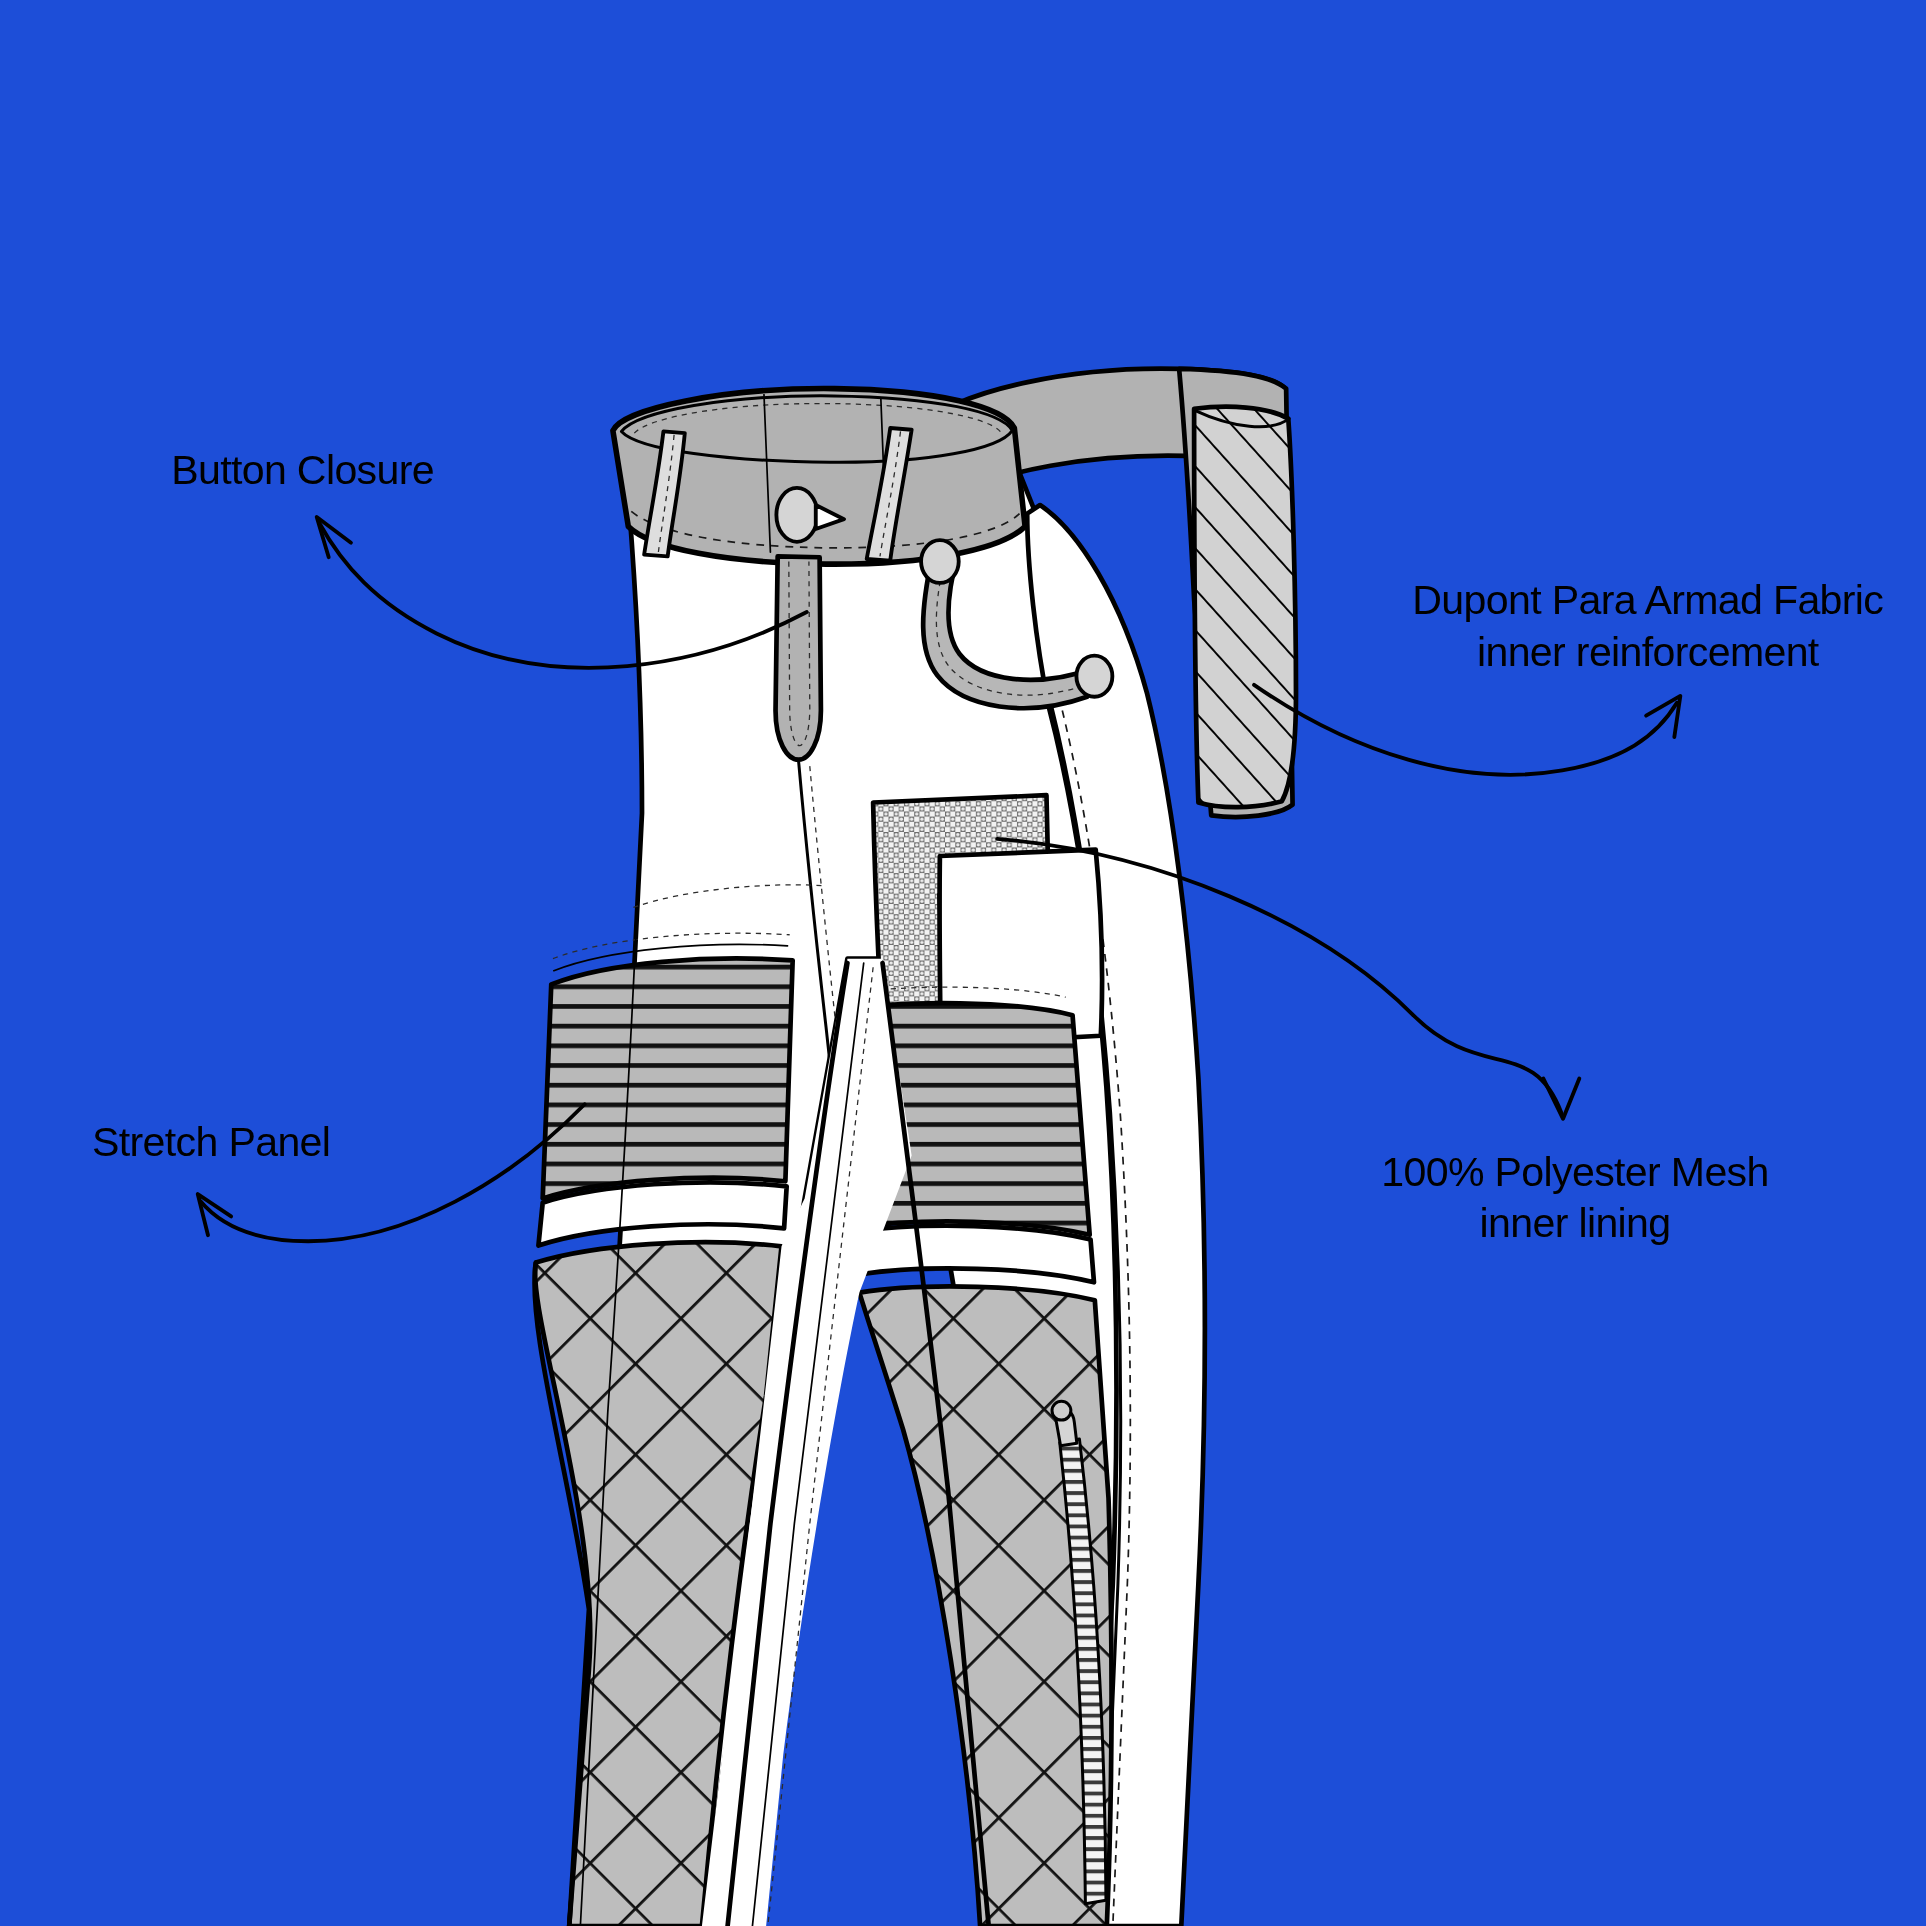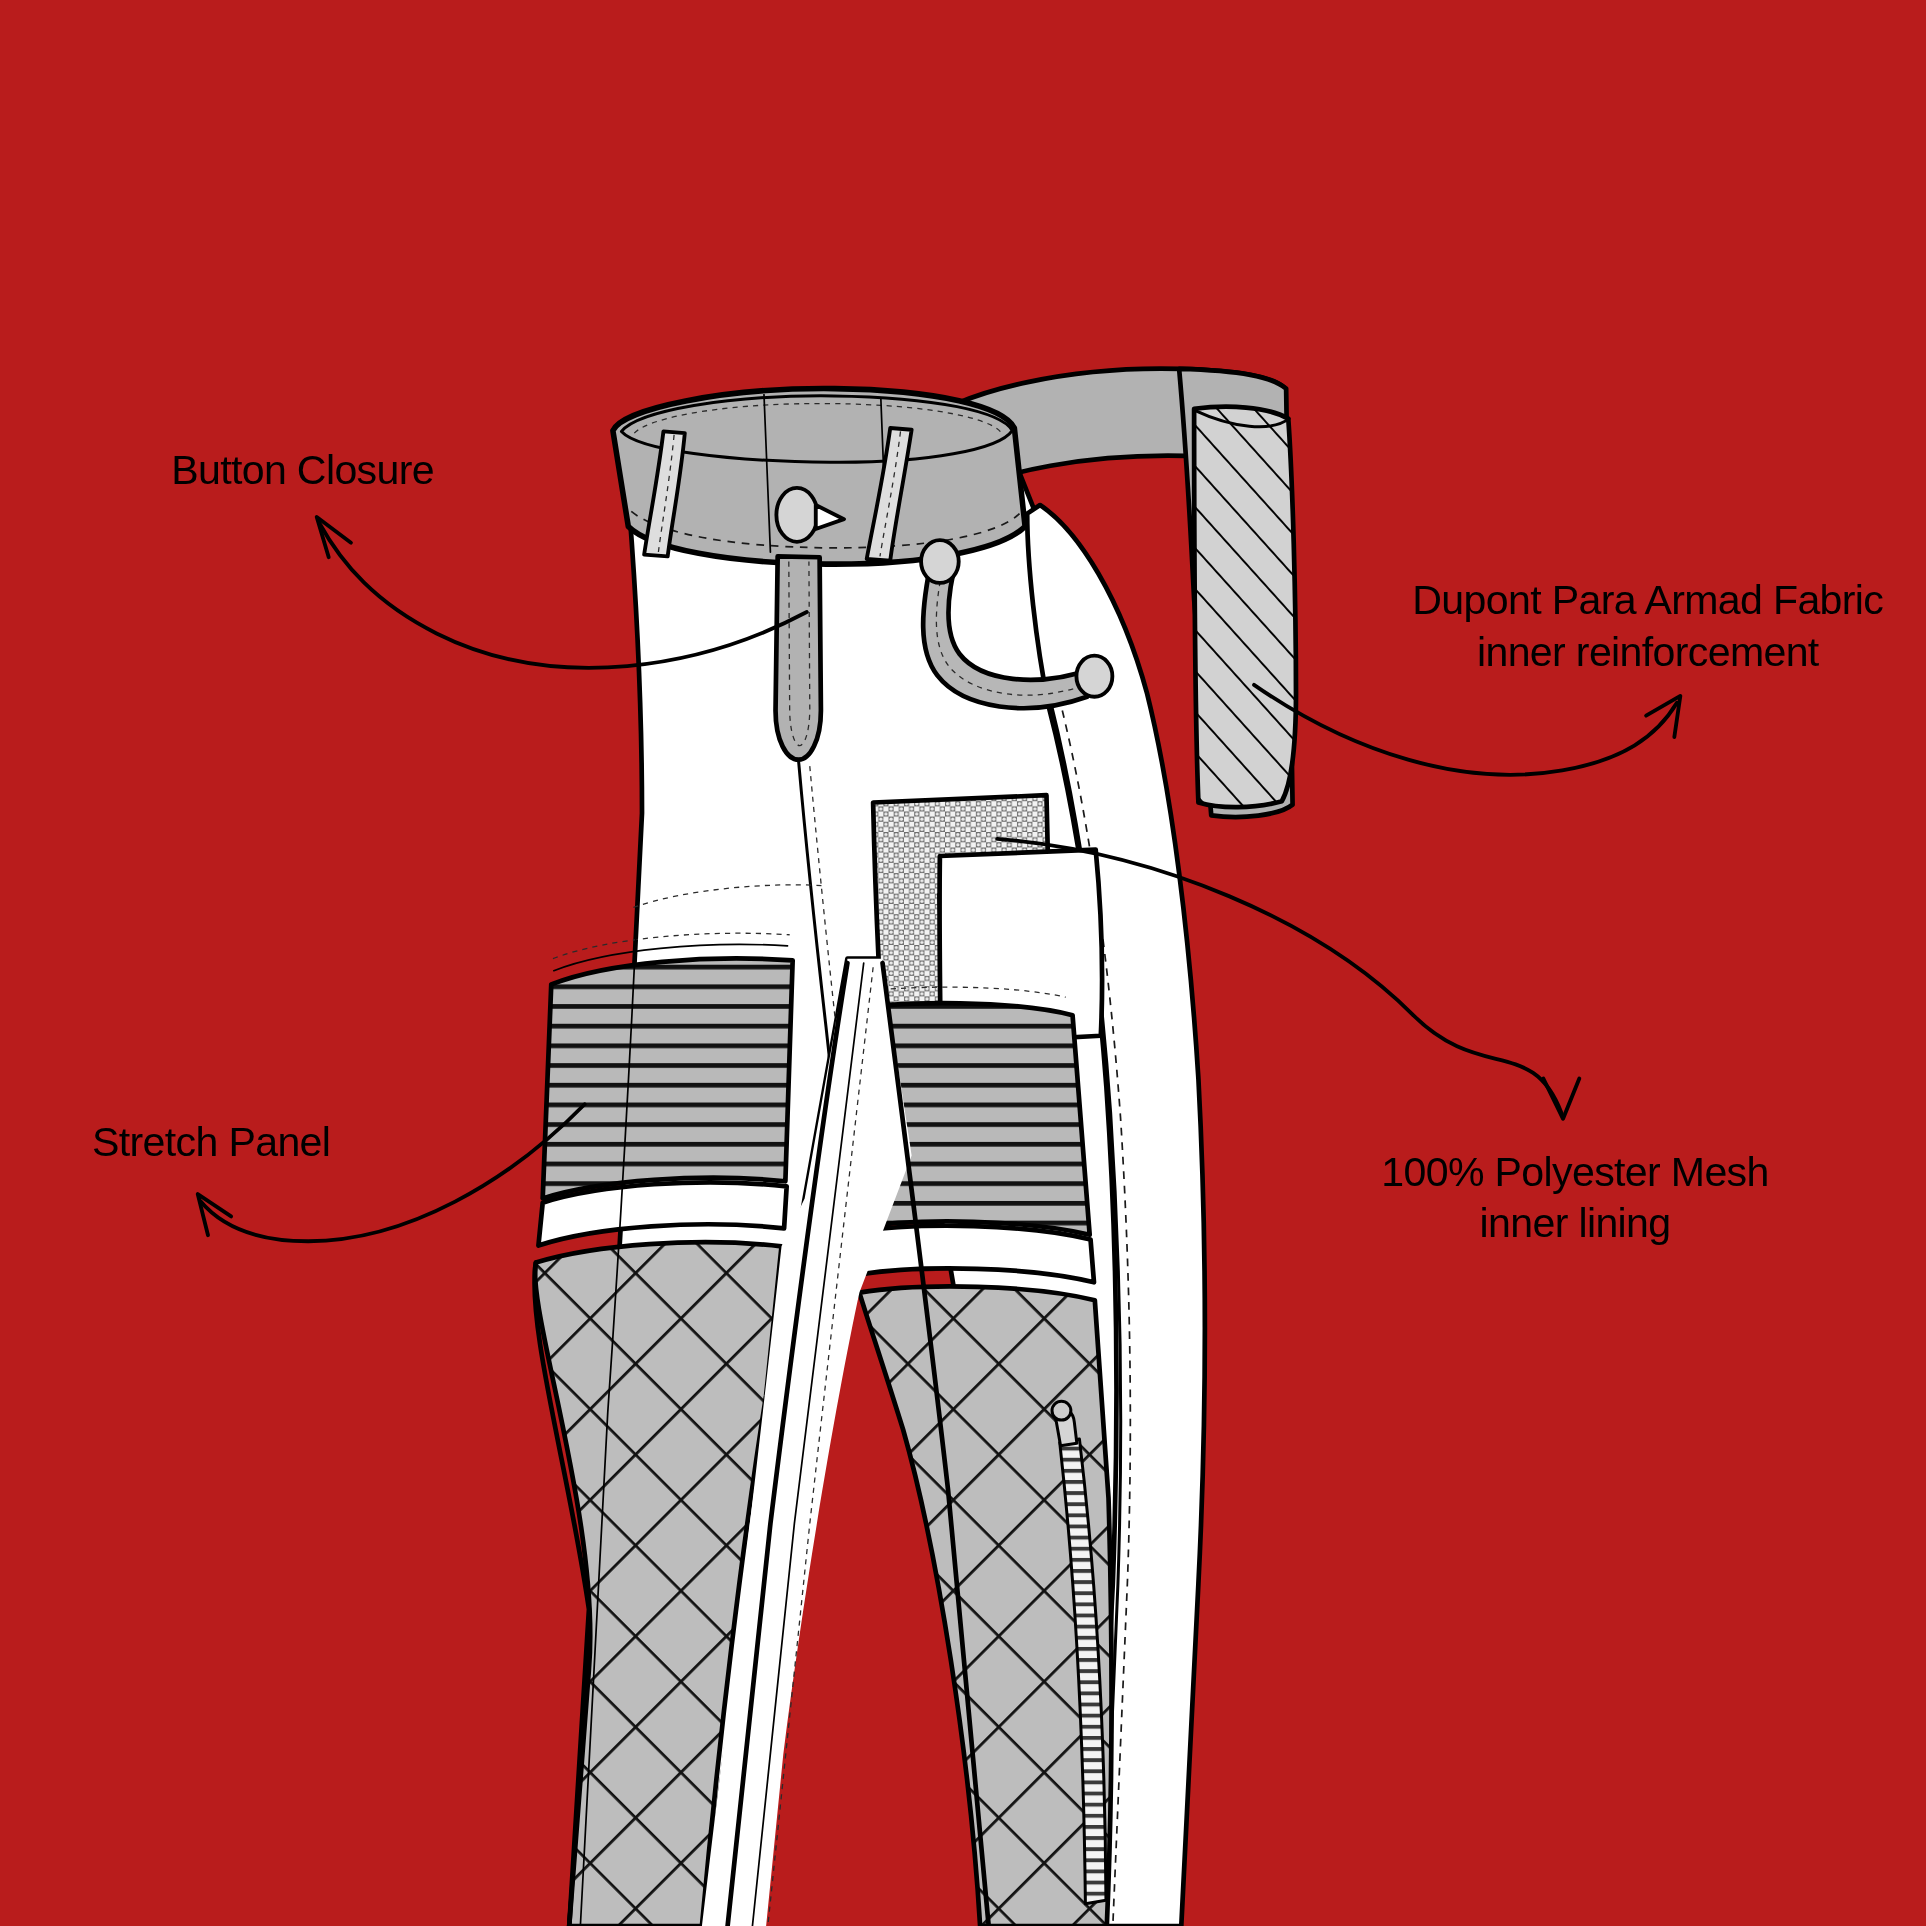--- a/index.html
+++ b/index.html
@@ -11,21 +11,21 @@
   body {
     width: 1926px;
     height: 1926px;
     overflow: hidden;
     font-family: "Liberation Sans", sans-serif;
   }
   #sheet {
     position: relative;
     width: 1926px;
     height: 1926px;
-    background: #b91c1c;
+    background: #1d4ed8;
   }
   svg#flat {
     display: block;
     width: 1926px;
     height: 1926px;
   }
   .callout-text {
     font-family: "Liberation Sans", sans-serif;
     font-size: 96px;
     fill: #000000;

